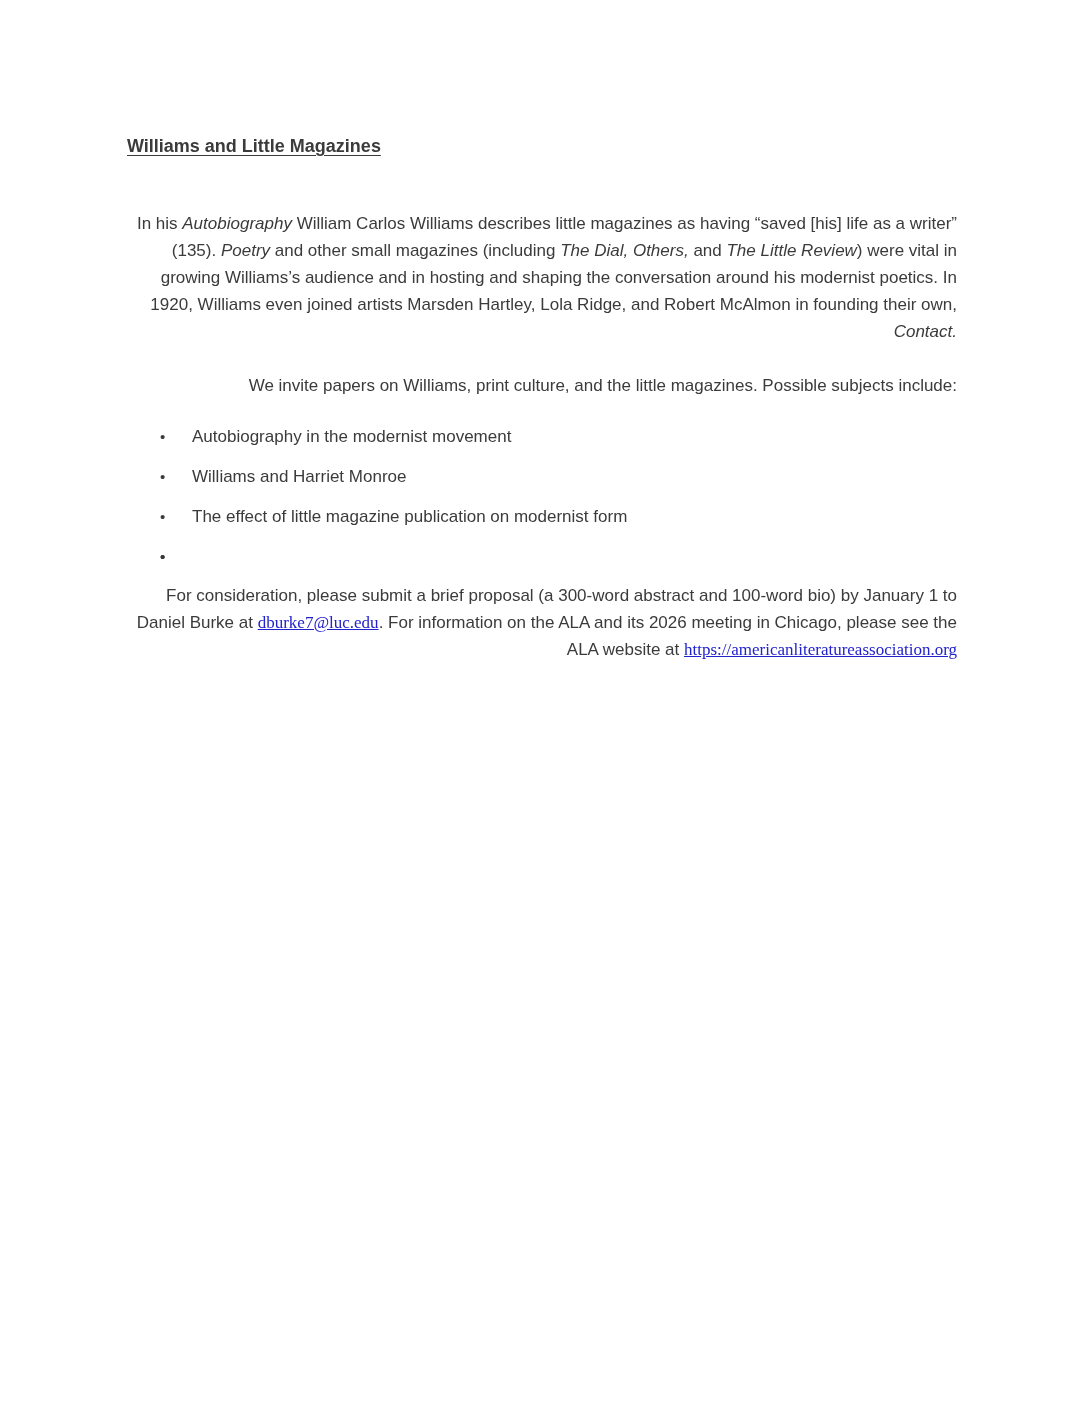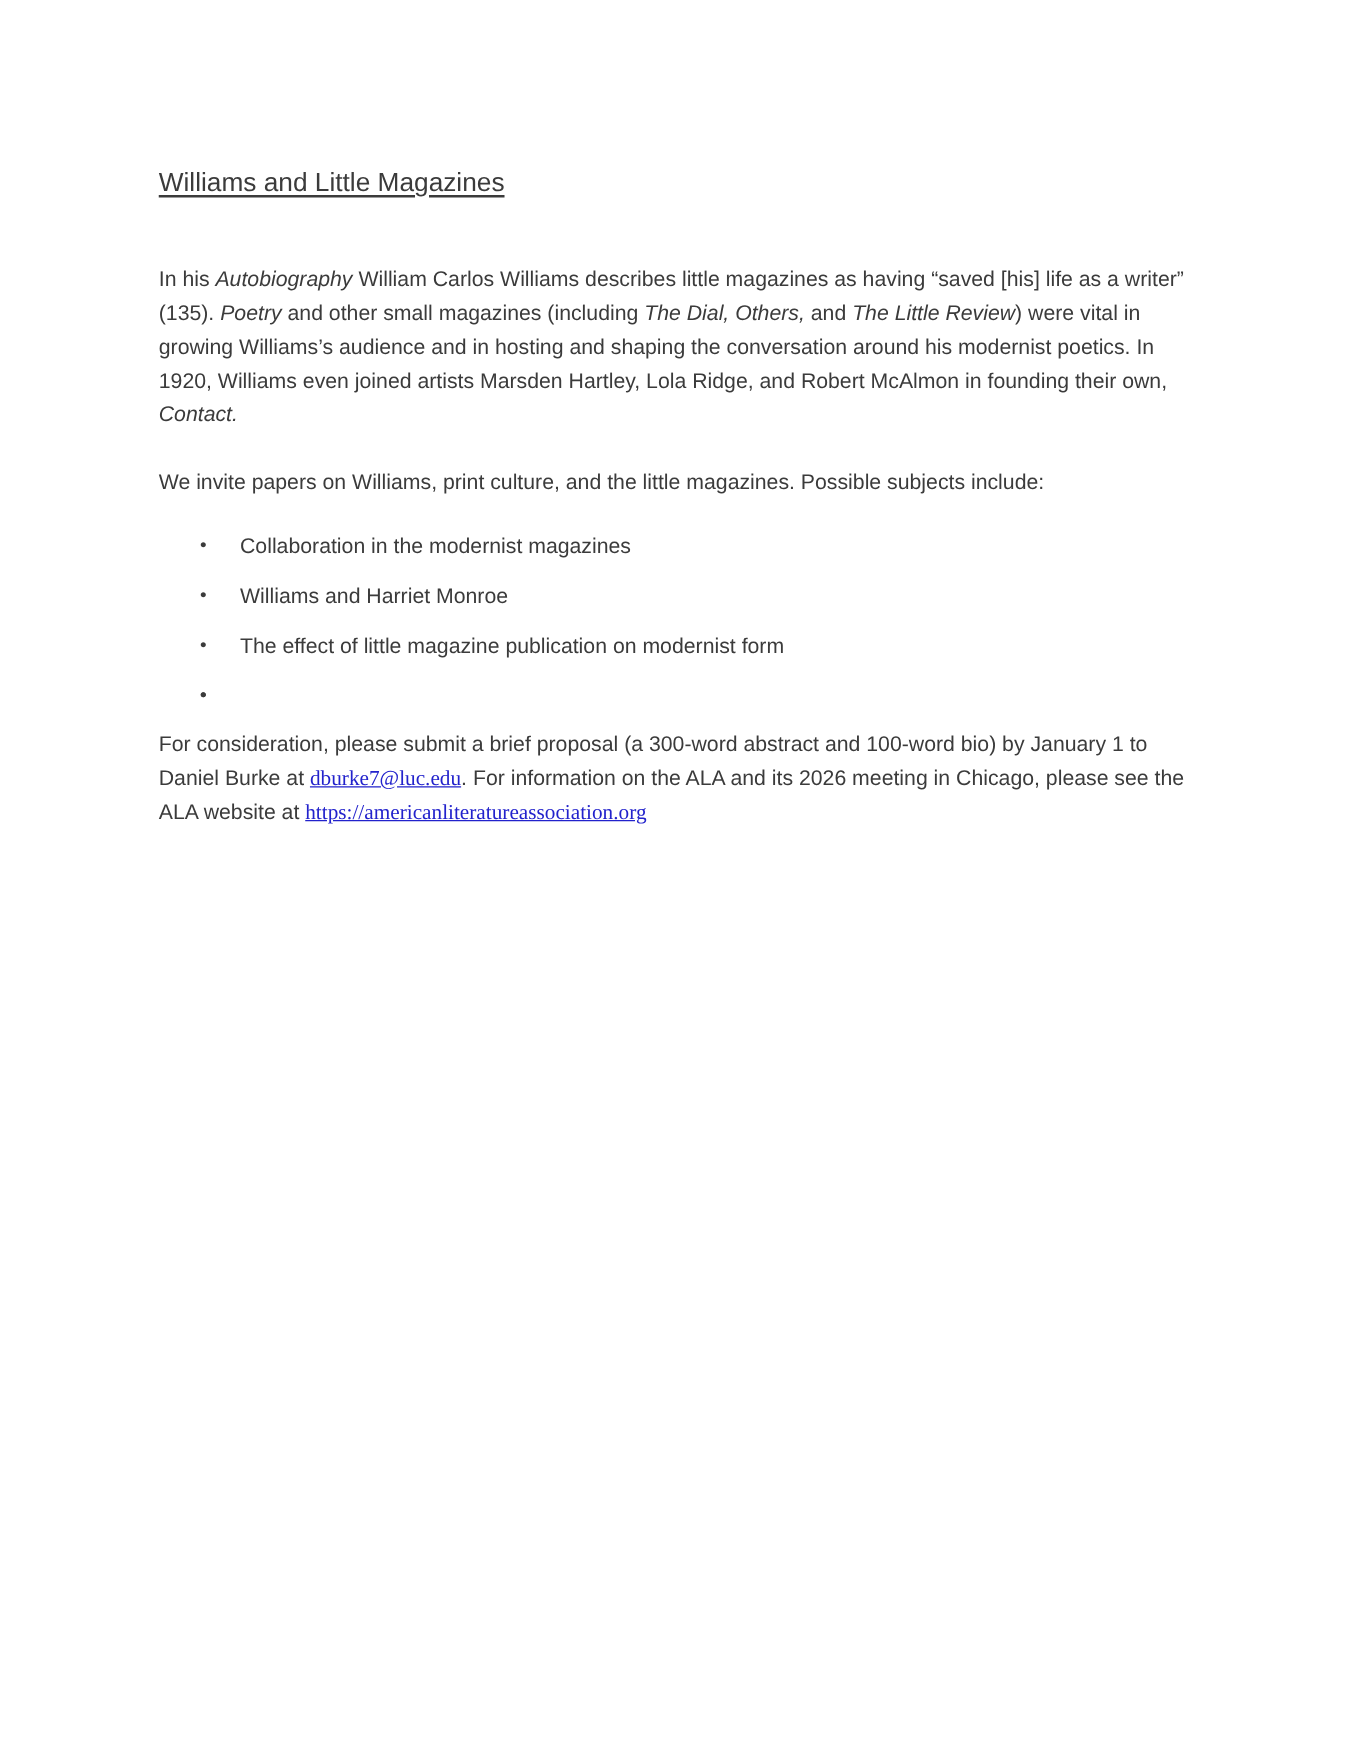--- a/index.html
+++ b/index.html
@@ -10,27 +10,27 @@
     background: #ffffff;
     box-sizing: border-box;
     padding: 133px 130px 0 127px;
     font-family: "Liberation Sans", "DejaVu Sans", sans-serif;
     font-size: 17px;
     line-height: 27px;
     color: #3b3b3b;
     overflow: hidden;
   }
   .title {
-    font-size: 21px;
-    font-weight: 400;
+    font-size: 18px;
+    font-weight: 700;
     margin: 0 0 50px 0;
     text-decoration: underline;
     text-underline-offset: 3px;
   }
-  .para { margin: 0 0 27px 0; max-width: 830px; }
+  .para { margin: 0 0 27px 0; max-width: 830px; text-align: right; }
   .para-invite { margin-bottom: 24px; }
   .bullets {
     list-style: none;
     margin: 0 0 39px 0;
     padding: 0;
     max-width: 830px;
   }
   .bullets li {
     position: relative;
     padding-left: 65px;
@@ -58,21 +58,21 @@
 
   <h1 class="title">Williams and Little Magazines</h1>
 
   <p class="para"><span>In his </span><span class="italic">Autobiography</span><span> William Carlos Williams describes little magazines as having “saved [his] life as a writer” (135). </span><span class="italic">Poetry</span><span> and other small magazines (including </span><span class="italic">The Dial, Others,</span><span> and </span><span class="italic">The Little Review</span><span>) were vital in growing Williams’s audience and in hosting and shaping the conversation around his modernist poetics. In 1920, Williams even joined artists Marsden Hartley, Lola Ridge, and Robert McAlmon in founding their own, </span><span class="italic">Contact.</span></p>
 
   <p class="para para-invite"><span>We invite papers on Williams, print culture, and the little magazines. Possible subjects include:</span></p>
 
   <ul class="bullets">
     <li>
       <span class="bullet-dot">•</span>
-      <span><span>Collaboration in the modernist magazines</span></span>
+      <span><span>Autobiography in the modernist movement</span></span>
     </li>
     <li>
       <span class="bullet-dot">•</span>
       <span><span>Williams and Harriet Monroe</span></span>
     </li>
     <li>
       <span class="bullet-dot">•</span>
       <span><span>The effect of little magazine publication on modernist form</span></span>
     </li>
     <li>

